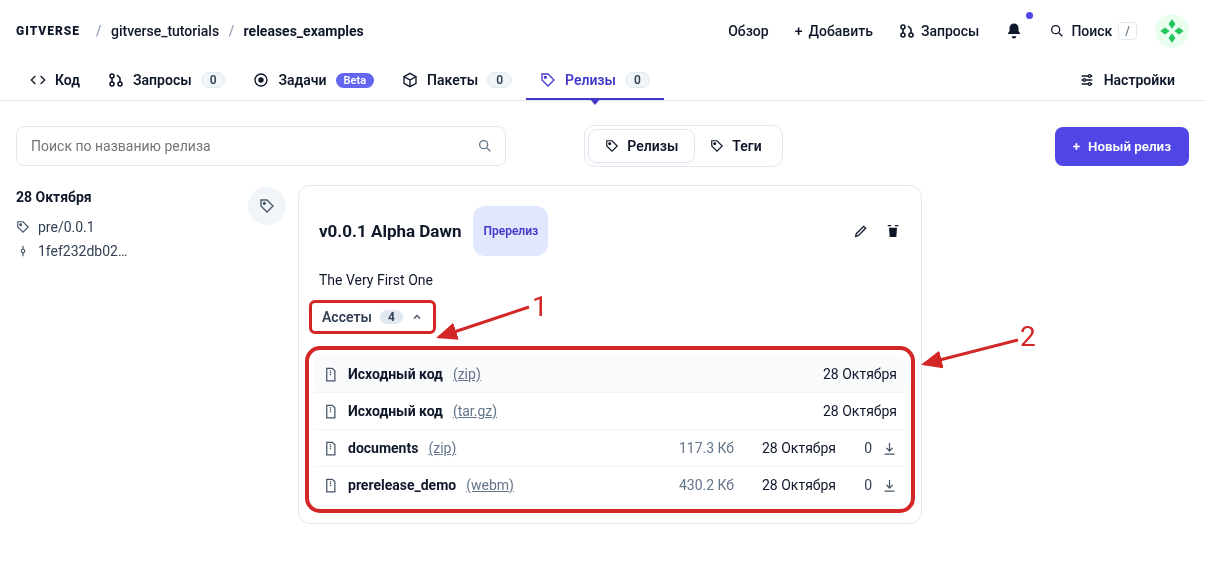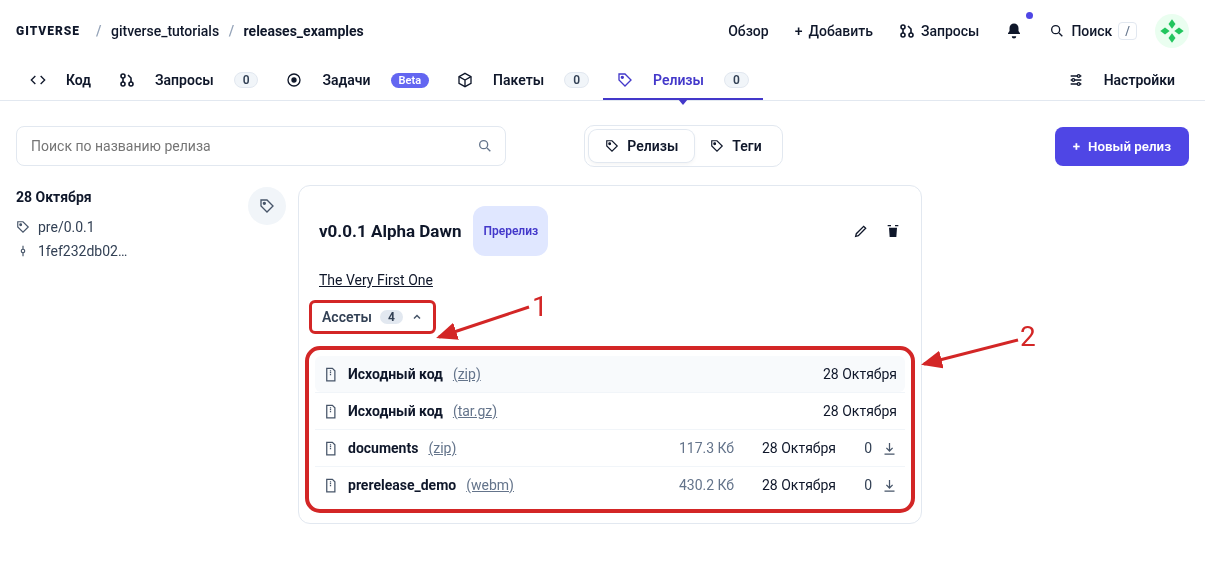--- a/index.html
+++ b/index.html
@@ -30,21 +30,21 @@
 .hbtn{display:inline-flex;align-items:center;gap:6px;padding:8px 8px;color:var(--txt);cursor:pointer;font-weight:500;}
 .hbtn svg{flex:none;}
 .kbd{border:1px solid var(--border);border-radius:4px;padding:1px 6px;font-size:12px;color:#64748b;background:#fff;}
 .bell{position:relative;}
 .bell-dot{position:absolute;top:-2px;right:-2px;width:7px;height:7px;background:#4f46e5;border-radius:50%;}
 .avatar{width:34px;height:34px;border-radius:50%;overflow:hidden;background:#eafef0;display:flex;align-items:center;justify-content:center;}
 .avatar svg{width:28px;height:28px;}
 
 
 .nav{display:flex;align-items:center;padding:0 16px;gap:0;border-bottom:1px solid var(--border);}
-.tab{display:inline-flex;align-items:center;gap:20px;padding:10px 14px;cursor:pointer;font-weight:600;border-bottom:2px solid transparent;position:relative;}
+.tab{display:inline-flex;align-items:center;gap:9px;padding:10px 14px;cursor:pointer;font-weight:600;border-bottom:2px solid transparent;position:relative;}
 .tab .count{background:var(--badge-gray);border:1px solid var(--border);border-radius:12px;padding:0 8px;font-size:12px;font-weight:600;color:#334155;min-width:18px;text-align:center;}
 .tab .beta{background:var(--badge-beta);color:#fff;border-radius:10px;padding:1px 8px;font-size:11px;font-weight:600;}
 .tab.active{color:var(--accent-dark);border-bottom-color:var(--accent-dark);}
 .tab.active::after{content:"";position:absolute;bottom:-7px;left:50%;margin-left:-5px;width:0;height:0;border-left:5px solid transparent;border-right:5px solid transparent;border-top:6px solid var(--accent-dark);}
 .nav .spacer{flex:1;}
 
 
 .controls{display:flex;align-items:center;padding:24px 16px 8px 16px;gap:12px;}
 .search{flex:none;width:490px;display:flex;align-items:center;border:1px solid var(--border);border-radius:8px;padding:10px 12px;color:#64748b;}
 .search input{flex:1;border:none;outline:none;font-size:14px;background:transparent;}
@@ -61,21 +61,21 @@
 .side-line svg{flex:none;color:#475569;}
 
 .timeline-icon{width:38px;height:38px;border-radius:50%;background:#f1f5f9;display:flex;align-items:center;justify-content:center;flex:none;margin-top:2px;}
 
 .card{border:1px solid var(--border);border-radius:12px;width:624px;padding:20px 0 0 0;position:relative;}
 .card-head{display:flex;align-items:center;gap:12px;padding:0 20px 8px 20px;}
 .card-title{font-weight:700;font-size:17px;}
 .pre-badge{background:var(--badge-pre-bg);color:var(--badge-pre-txt);border-radius:12px;padding:18px 10px;font-size:12px;font-weight:600;}
 .card-actions{margin-left:auto;display:flex;gap:16px;}
 .icon-btn{cursor:pointer;color:#0f172a;}
-.desc{padding:8px 20px 12px 20px;text-decoration:underline;}
+.desc{padding:8px 20px 12px 20px;}
 
 .assets{display:inline-flex;align-items:center;gap:8px;margin:0 10px 12px 10px;padding:6px 10px;border:3px solid var(--red);border-radius:6px;color:#334155;font-weight:600;cursor:pointer;}
 .assets .count{background:#e2e8f0;border-radius:10px;padding:0 8px;font-size:12px;font-weight:700;color:#334155;}
 .assets svg{color:#475569;}
 
 .assets-box{border:4px solid var(--red);border-radius:15px;margin:0 6px 10px 6px;padding:6px 6px;}
 .asset-row{display:flex;align-items:center;gap:10px;padding:10px 8px;border-top:1px solid #f1f5f9;}
 .asset-row:first-child{border-top:none;background:#f8fafc;border-radius:6px;}
 .asset-name{font-weight:700;}
 .asset-ext{color:var(--muted);text-decoration:underline;}

